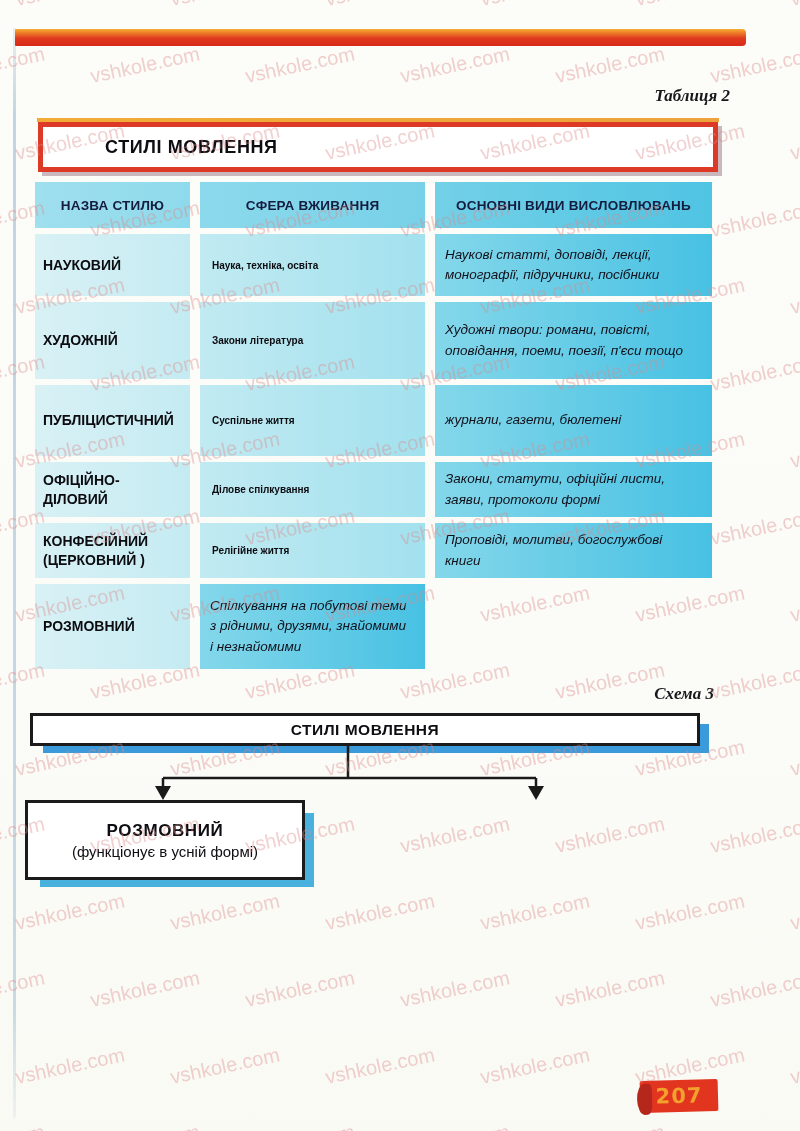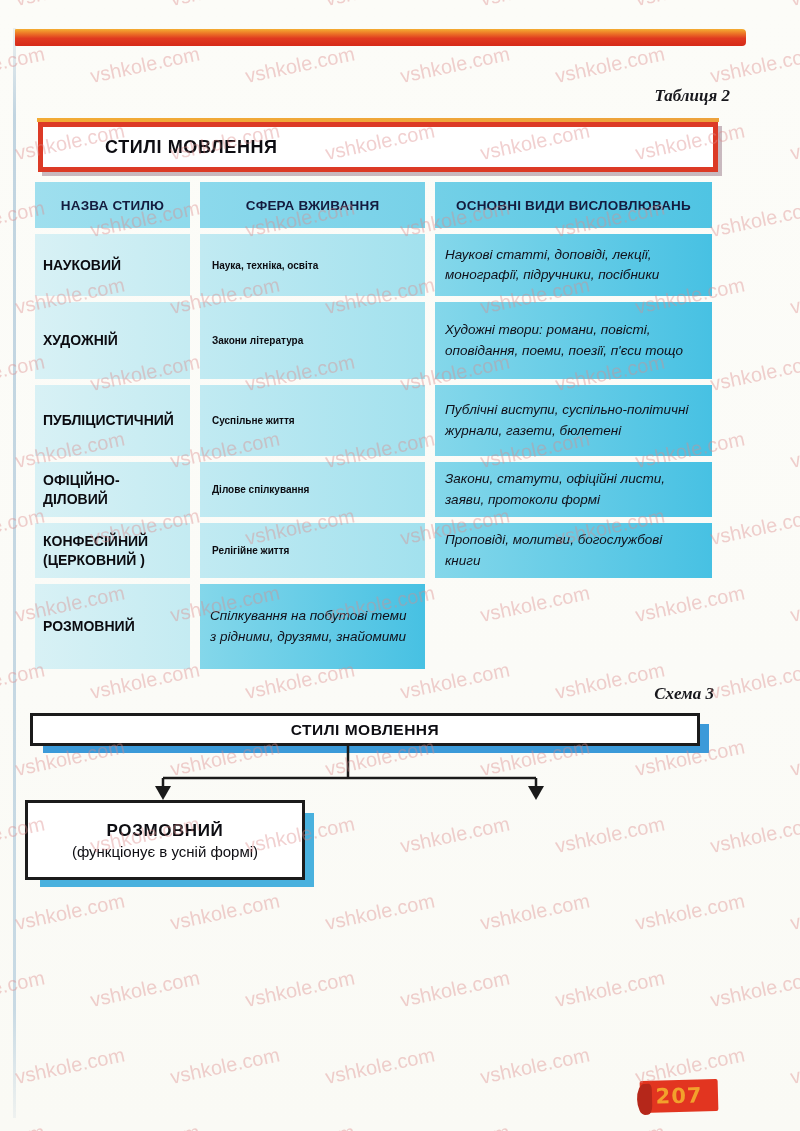--- a/index.html
+++ b/index.html
@@ -157,21 +157,20 @@
       <div class="bc c2">Закони література</div>
       <div class="bc c3">
         <div>Художні твори: романи, повісті,</div>
         <div>оповідання, поеми, поезії, п'єси тощо</div>
       </div>
       <div class="bc c1">
         <div>ПУБЛІЦИСТИЧНИЙ</div>
       </div>
       <div class="bc c2">Суспільне життя</div>
       <div class="bc c3">
-        <div>Публічні виступи, суспільно-політичні</div>
         <div>журнали, газети, бюлетені</div>
       </div>
       <div class="bc c1">
         <div>ОФІЦІЙНО-</div>
         <div>ДІЛОВИЙ</div>
       </div>
       <div class="bc c2">Ділове спілкування</div>
       <div class="bc c3">
         <div>Закони, статути, офіційні листи,</div>
         <div>заяви, протоколи формі</div>
@@ -184,20 +183,21 @@
       <div class="bc c3">
         <div>Проповіді, молитви, богослужбові</div>
         <div>книги</div>
       </div>
       <div class="bc c1">
         <div>РОЗМОВНИЙ</div>
       </div>
       <div class="bc c3">
         <div>Спілкування на побутові теми</div>
         <div>з рідними, друзями, знайомими</div>
+        <div>і незнайомими</div>
       </div>
     </div>
 
   <div class="caption schema-caption">Схема 3</div>
 
   <div class="root-box">
     <span>СТИЛІ МОВЛЕННЯ</span>
   </div>
 
   <svg class="connector" width="800" height="1131" viewBox="0 0 800 1131">

